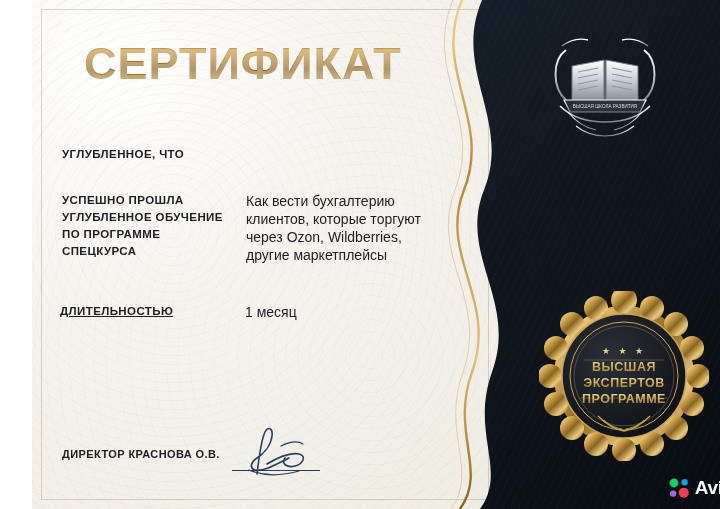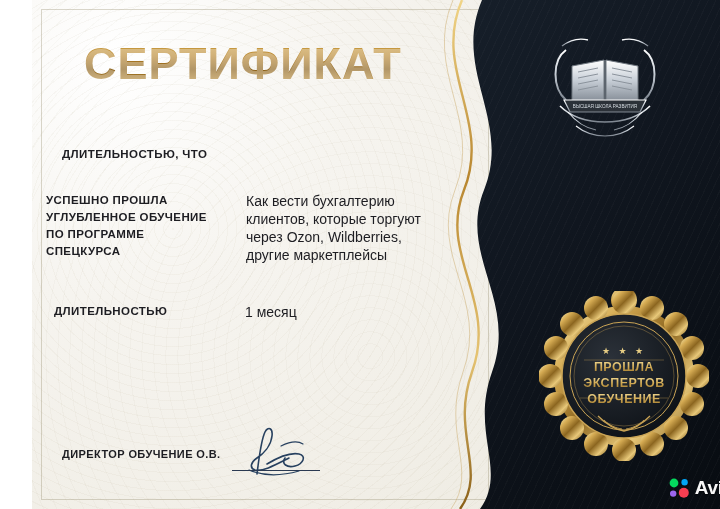--- a/index.html
+++ b/index.html
@@ -90,24 +90,24 @@
   .value {
     position: absolute;
     font-size: 14px;
     color: #1d1d22;
     line-height: 18px;
   }
 
   .lbl-confirms { left: 30px; top: 146px; }
   .val-name     { left: 222px; top: 147px; font-size: 14px; }
 
-  .lbl-course   { left: 14px; top: 192px; width: 175px; }
+  .lbl-course   { left: 30px; top: 192px; width: 175px; }
   .val-course   { left: 214px; top: 192px; width: 180px; }
 
-  .lbl-duration { left: 22px; top: 303px; }
+  .lbl-duration { left: 28px; top: 303px; text-decoration: underline; }
   .val-duration { left: 213px; top: 303px; }
 
   .lbl-director { left: 30px; top: 446px; font-size: 11px; }
 
   
   .signature {
     position: absolute;
     left: 205px; top: 424px;
     width: 95px; height: 56px;
   }
@@ -198,29 +198,29 @@
         <stop offset="70%" stop-color="#e5c372"></stop>
         <stop offset="100%" stop-color="#8a5f17"></stop>
       </linearGradient>
     </defs>
     <path d="M 40,0 C 10,70 70,120 42,190 C 16,256 76,300 50,372 C 28,434 66,470 38,509" fill="none" stroke="url(#goldgrad)" stroke-width="2.4"></path>
     <path d="M 31,0 C 1,70 61,120 33,190 C 7,256 67,300 41,372 C 19,434 57,470 29,509" fill="none" stroke="rgba(200,165,95,0.45)" stroke-width="1"></path>
   </svg>
 
   <div class="cert-title">СЕРТИФИКАТ</div>
 
-  <div class="label lbl-confirms">ДЛИТЕЛЬНОСТЬЮ, ЧТО</div>
+  <div class="label lbl-confirms">УГЛУБЛЕННОЕ, ЧТО</div>
 
   <div class="label lbl-course">УСПЕШНО ПРОШЛА УГЛУБЛЕННОЕ ОБУЧЕНИЕ ПО ПРОГРАММЕ СПЕЦКУРСА</div>
   <div class="value val-course">Как вести бухгалтерию клиентов, которые торгуют через Ozon, Wildberries, другие маркетплейсы</div>
 
   <div class="label lbl-duration">ДЛИТЕЛЬНОСТЬЮ</div>
   <div class="value val-duration">1 месяц</div>
 
-  <div class="label lbl-director">ДИРЕКТОР ОБУЧЕНИЕ О.В.</div>
+  <div class="label lbl-director">ДИРЕКТОР КРАСНОВА О.В.</div>
   <svg class="signature" viewBox="0 0 95 56">
     <g fill="none" stroke="#27405f" stroke-width="1.6" stroke-linecap="round">
       <path d="M20,50 C22,34 24,16 28,8 C31,2 36,4 35,12 C34,22 26,30 20,34 C14,38 12,44 18,46 C26,48 40,40 52,34"></path>
       <path d="M30,40 C40,34 52,28 62,30 C70,32 66,40 58,42 C50,44 44,40 48,34"></path>
       <path d="M12,46 C26,52 44,52 62,47" stroke-width="1.2"></path>
       <path d="M44,22 C52,18 60,16 66,20" stroke-width="1.2"></path>
     </g>
   </svg>
   <div class="sig-line"></div>
 
@@ -314,23 +314,23 @@
         <path d="M20,44 C14,50 8,52 2,53" stroke-width=".9"></path>
       </g>
     </g>
     <g transform="translate(85,85)">
       <path d="M-40,-16 L40,-16" stroke="rgba(202,164,85,.45)" stroke-width=".8"></path>
       <path d="M-44,22 L44,22" stroke="rgba(202,164,85,.45)" stroke-width=".8"></path>
     </g>
   </svg>
   <div class="seal-text" style="left:507px; top:291px;">
     <div class="seal-stars">★ ★ ★</div>
-    <span>ПРОШЛА</span>
+    <span>ВЫСШАЯ</span>
     <span>ЭКСПЕРТОВ</span>
-    <span>ОБУЧЕНИЕ</span>
+    <span>ПРОГРАММЕ</span>
   </div>
 
   <div class="watermark">
     <svg width="22" height="22" viewBox="0 0 22 22">
       <circle cx="6" cy="6" r="4.4" fill="#04e061"></circle>
       <circle cx="16.6" cy="5.2" r="3.2" fill="#00aaff"></circle>
       <circle cx="5.2" cy="16.6" r="3.2" fill="#a169f7"></circle>
       <circle cx="15.8" cy="15.8" r="5" fill="#ff4053"></circle>
     </svg>
     <span class="wm-text">Avito</span>

